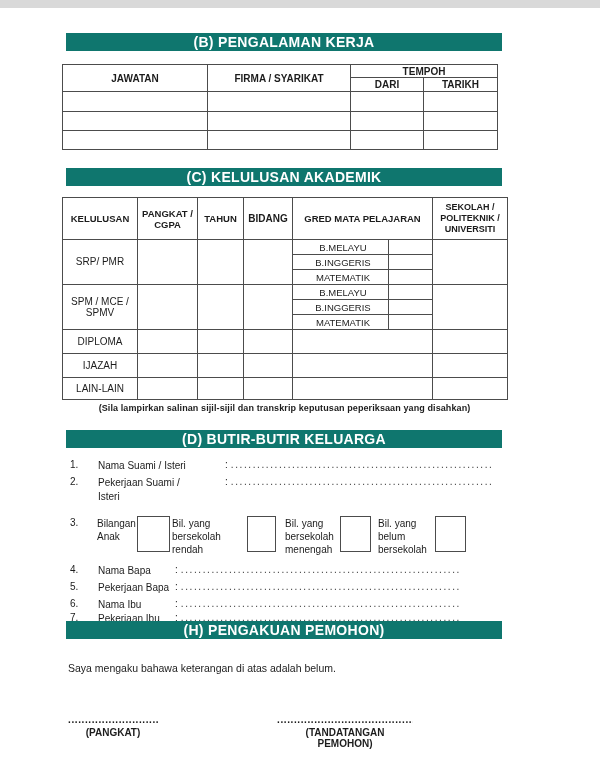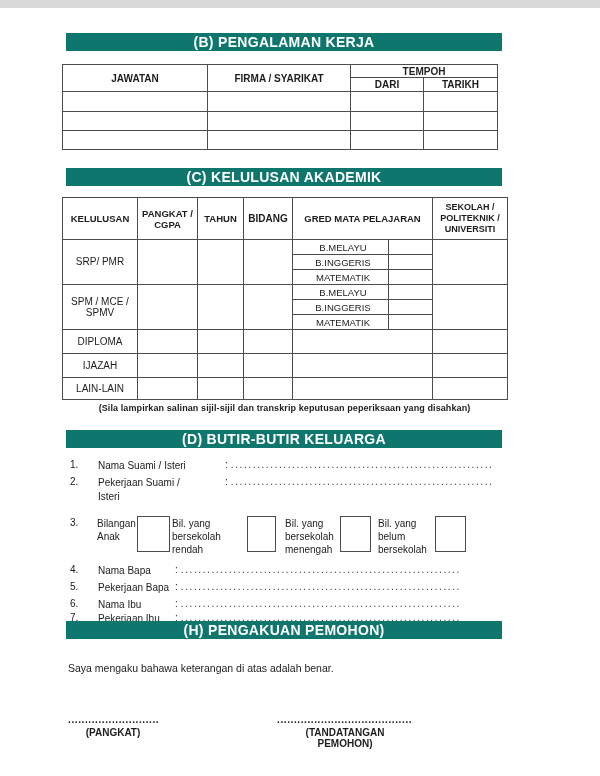--- a/index.html
+++ b/index.html
@@ -216,20 +216,20 @@
   <span class="num" style="top:612px;">7.</span>
   <div class="ilabel" style="top:612px; white-space:nowrap;">Pekerjaan Ibu</div>
   <div class="leader-wrap" style="left:175px; top:612px; width:284px;">
     <span class="colon">:</span><span class="leader">..................................................................................................................................</span>
   </div>
 
   <div class="bar" style="top:621px;">
     <span>(H) PENGAKUAN PEMOHON)</span>
   </div>
 
-  <div class="decl">Saya mengaku bahawa keterangan di atas adalah benar.</div>
+  <div class="decl">Saya mengaku bahawa keterangan di atas adalah belum.</div>
 
   <div class="sig-dots" style="left:68px; width:90px;">..............................</div>
   <div class="sig-label" style="left:68px; width:90px;">(PANGKAT)</div>
 
   <div class="sig-dots" style="left:277px; width:136px;">..............................................</div>
   <div class="sig-label" style="left:277px; width:136px;">(TANDATANGAN PEMOHON)</div>
 </div>
 
 </body></html>

